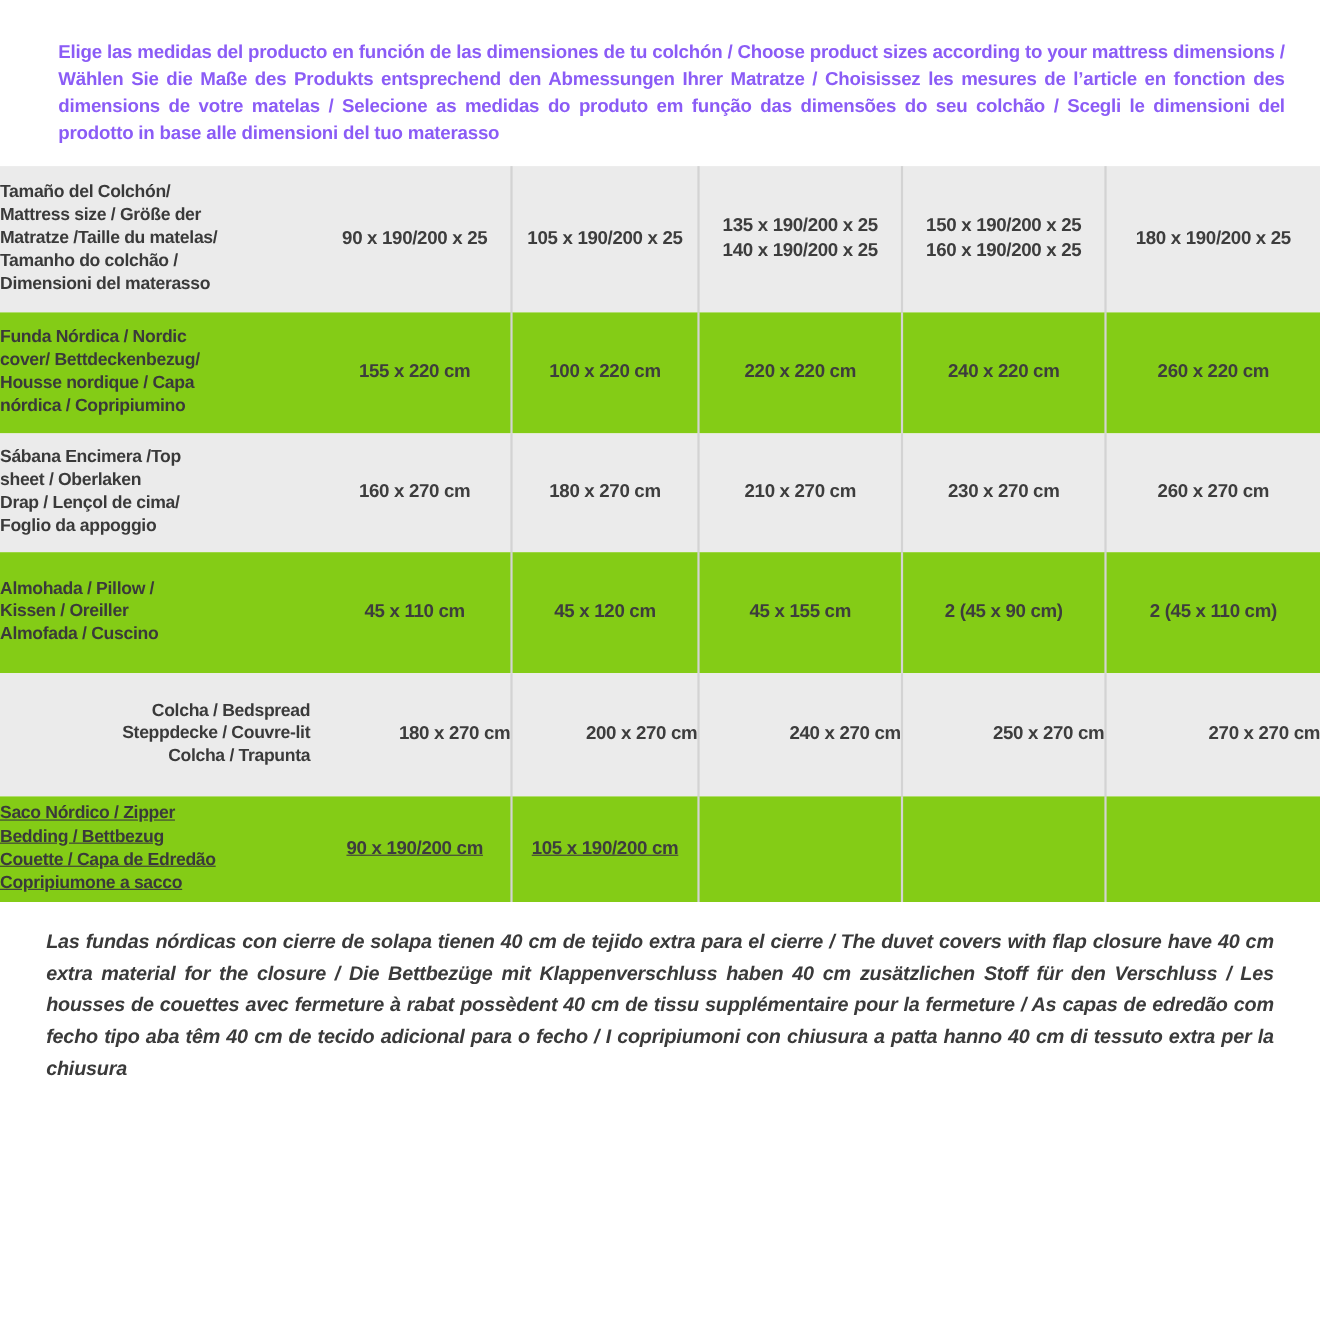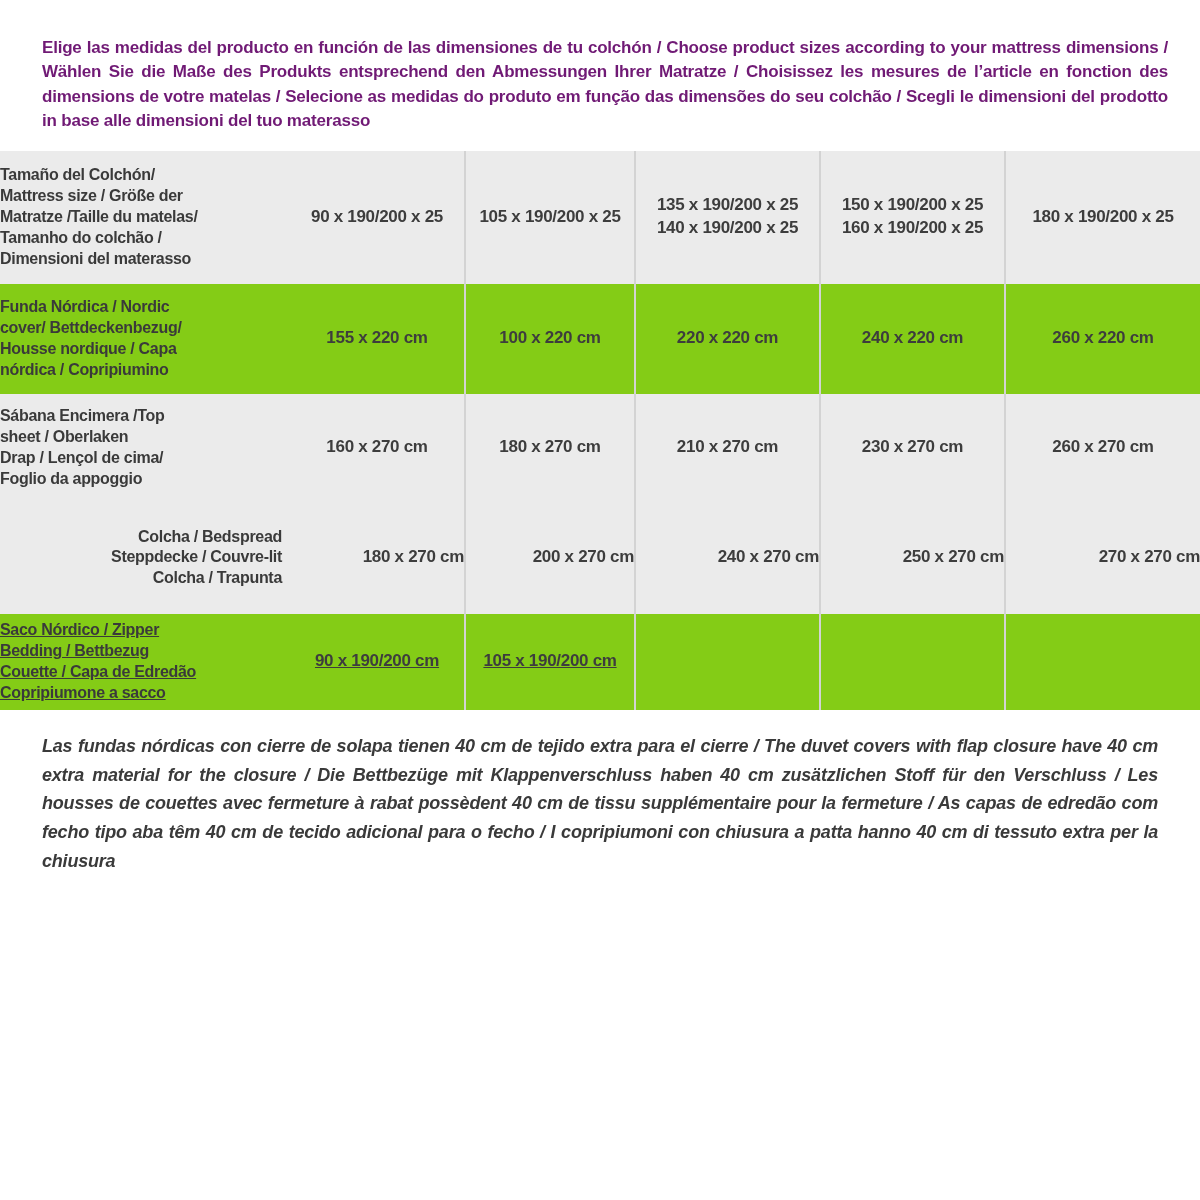--- a/index.html
+++ b/index.html
@@ -16,21 +16,22 @@
     height: 1200px;
     position: relative;
   }
   .intro {
     padding: 36px 32px 0 42px;
     font-size: 17px;
     font-weight: bold;
     line-height: 1.44;
     text-align: justify;
     letter-spacing: -0.2px;
-    color: #701a75;
+    color: #8b5cf6;
+    margin-left: 11px;
   }
   table.size-table {
     width: 1200px;
     border-collapse: collapse;
     table-layout: fixed;
     margin-top: 17px;
   }
   col.c-label { width: 290px; }
   col.c-1 { width: 175px; }
   col.c-2 { width: 170px; }
@@ -125,20 +126,30 @@
         <td class="label-cell">Sábana Encimera /Top
 sheet / Oberlaken
 Drap / Lençol de cima/
 Foglio da appoggio</td>
         <td class="value-cell">160 x 270 cm</td>
         <td class="value-cell divided">180 x 270 cm</td>
         <td class="value-cell divided">210 x 270 cm</td>
         <td class="value-cell divided">230 x 270 cm</td>
         <td class="value-cell divided">260 x 270 cm</td>
       </tr>
+      <tr class="r6 plain">
+        <td class="label-cell">Almohada  / Pillow /
+Kissen / Oreiller
+Almofada / Cuscino</td>
+        <td class="value-cell">45 x 110 cm</td>
+        <td class="value-cell divided">45 x 120 cm</td>
+        <td class="value-cell divided">45 x 155 cm</td>
+        <td class="value-cell divided">2 (45 x 90 cm)</td>
+        <td class="value-cell divided">2 (45 x 110 cm)</td>
+      </tr>
       <tr class="r7 shaded">
         <td class="label-cell">Colcha / Bedspread
 Steppdecke / Couvre-lit
 Colcha / Trapunta</td>
         <td class="value-cell">180 x 270 cm</td>
         <td class="value-cell divided">200 x 270 cm</td>
         <td class="value-cell divided">240 x 270 cm</td>
         <td class="value-cell divided">250 x 270 cm</td>
         <td class="value-cell divided">270 x 270 cm</td>
       </tr>

